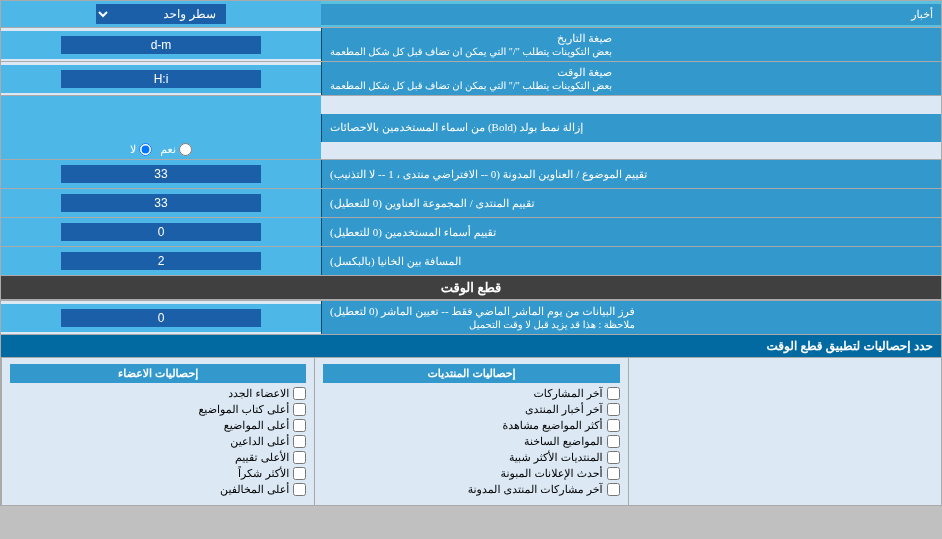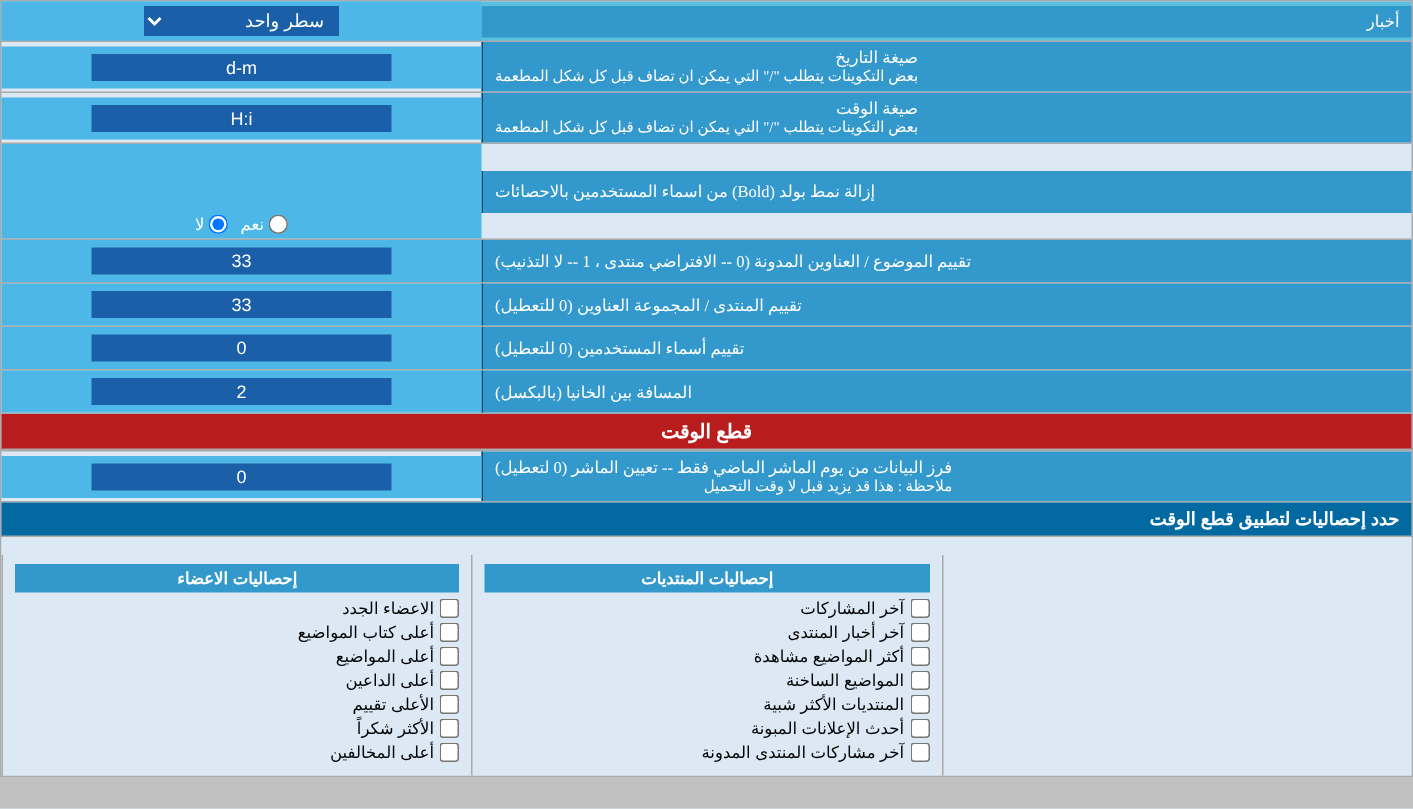--- a/index.html
+++ b/index.html
@@ -79,21 +79,21 @@
     }
     .header-select-area select {
       background: #1a5fa8;
       color: #fff;
       border: none;
       padding: 2px 6px;
       font-size: 12px;
       width: 130px;
     }
     .section-header {
-      background: #b91c1c;
+      background: #404040;
       color: #fff;
       padding: 4px 8px;
       text-align: center;
       font-size: 13px;
       font-weight: bold;
       border-bottom: 1px solid #aaa;
       width: 100%;
     }
     .radio-row {
       display: flex;
@@ -134,21 +134,20 @@
     }
     .stats-grid {
       display: flex;
       flex-direction: row;
       background: #dce9f5;
     }
     .stats-col {
       flex: 1;
       padding: 6px 8px;
       border-left: 1px solid #aaa;
-      margin-top: 12px;
     }
     .stats-col:last-child {
       border-left: none;
     }
     .stats-col-header {
       background: #3399cc;
       color: #fff;
       text-align: center;
       font-size: 11px;
       font-weight: bold;

